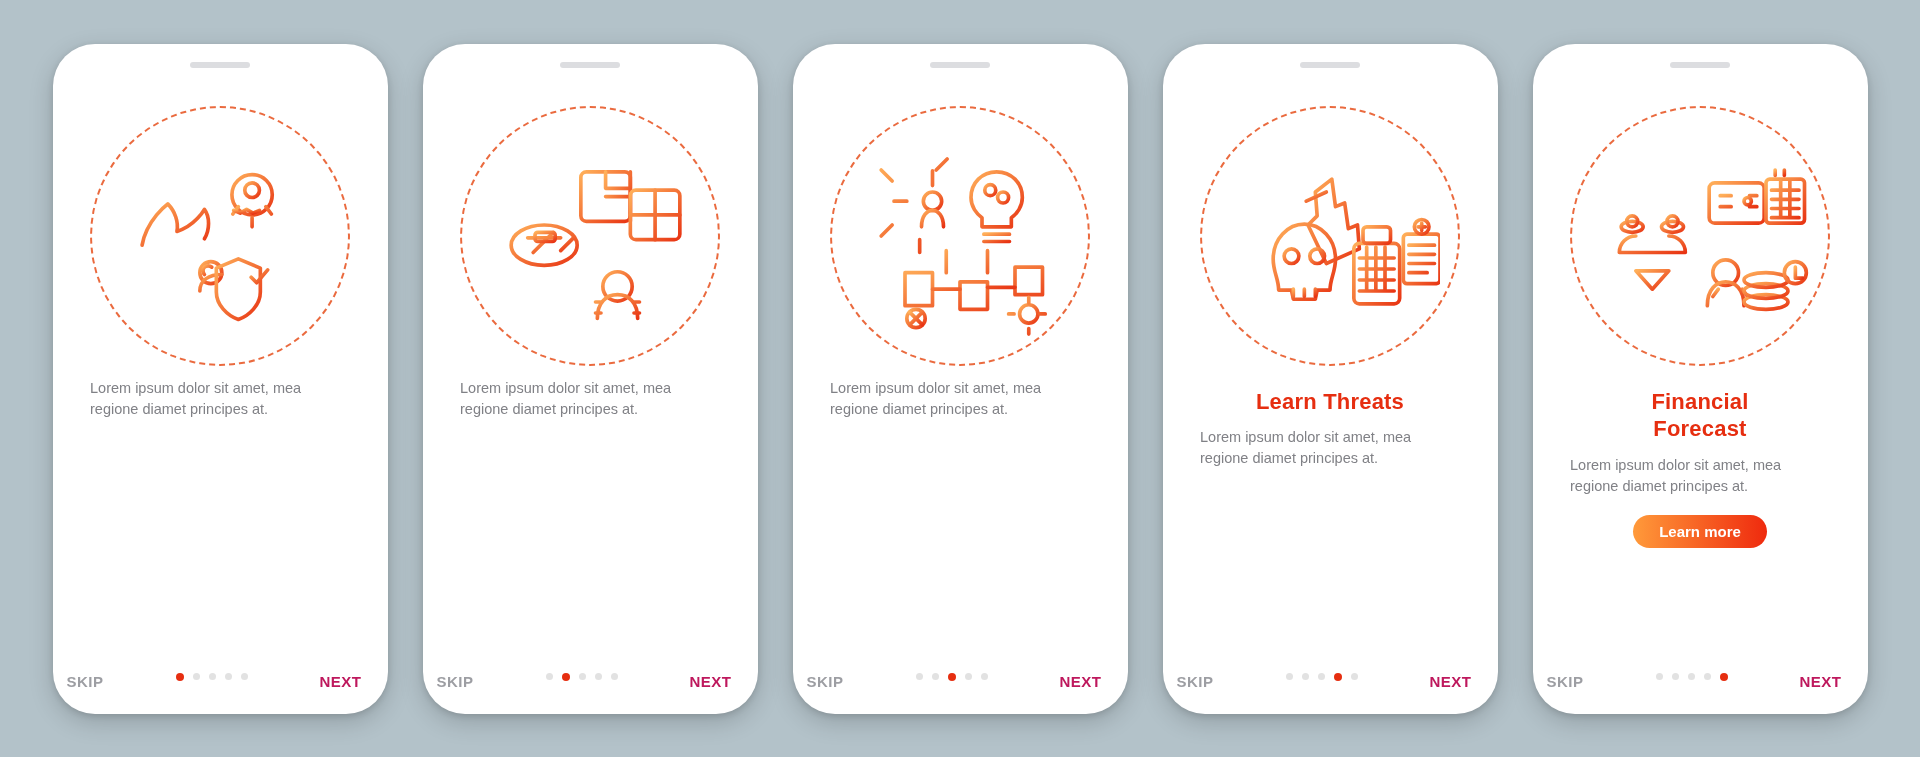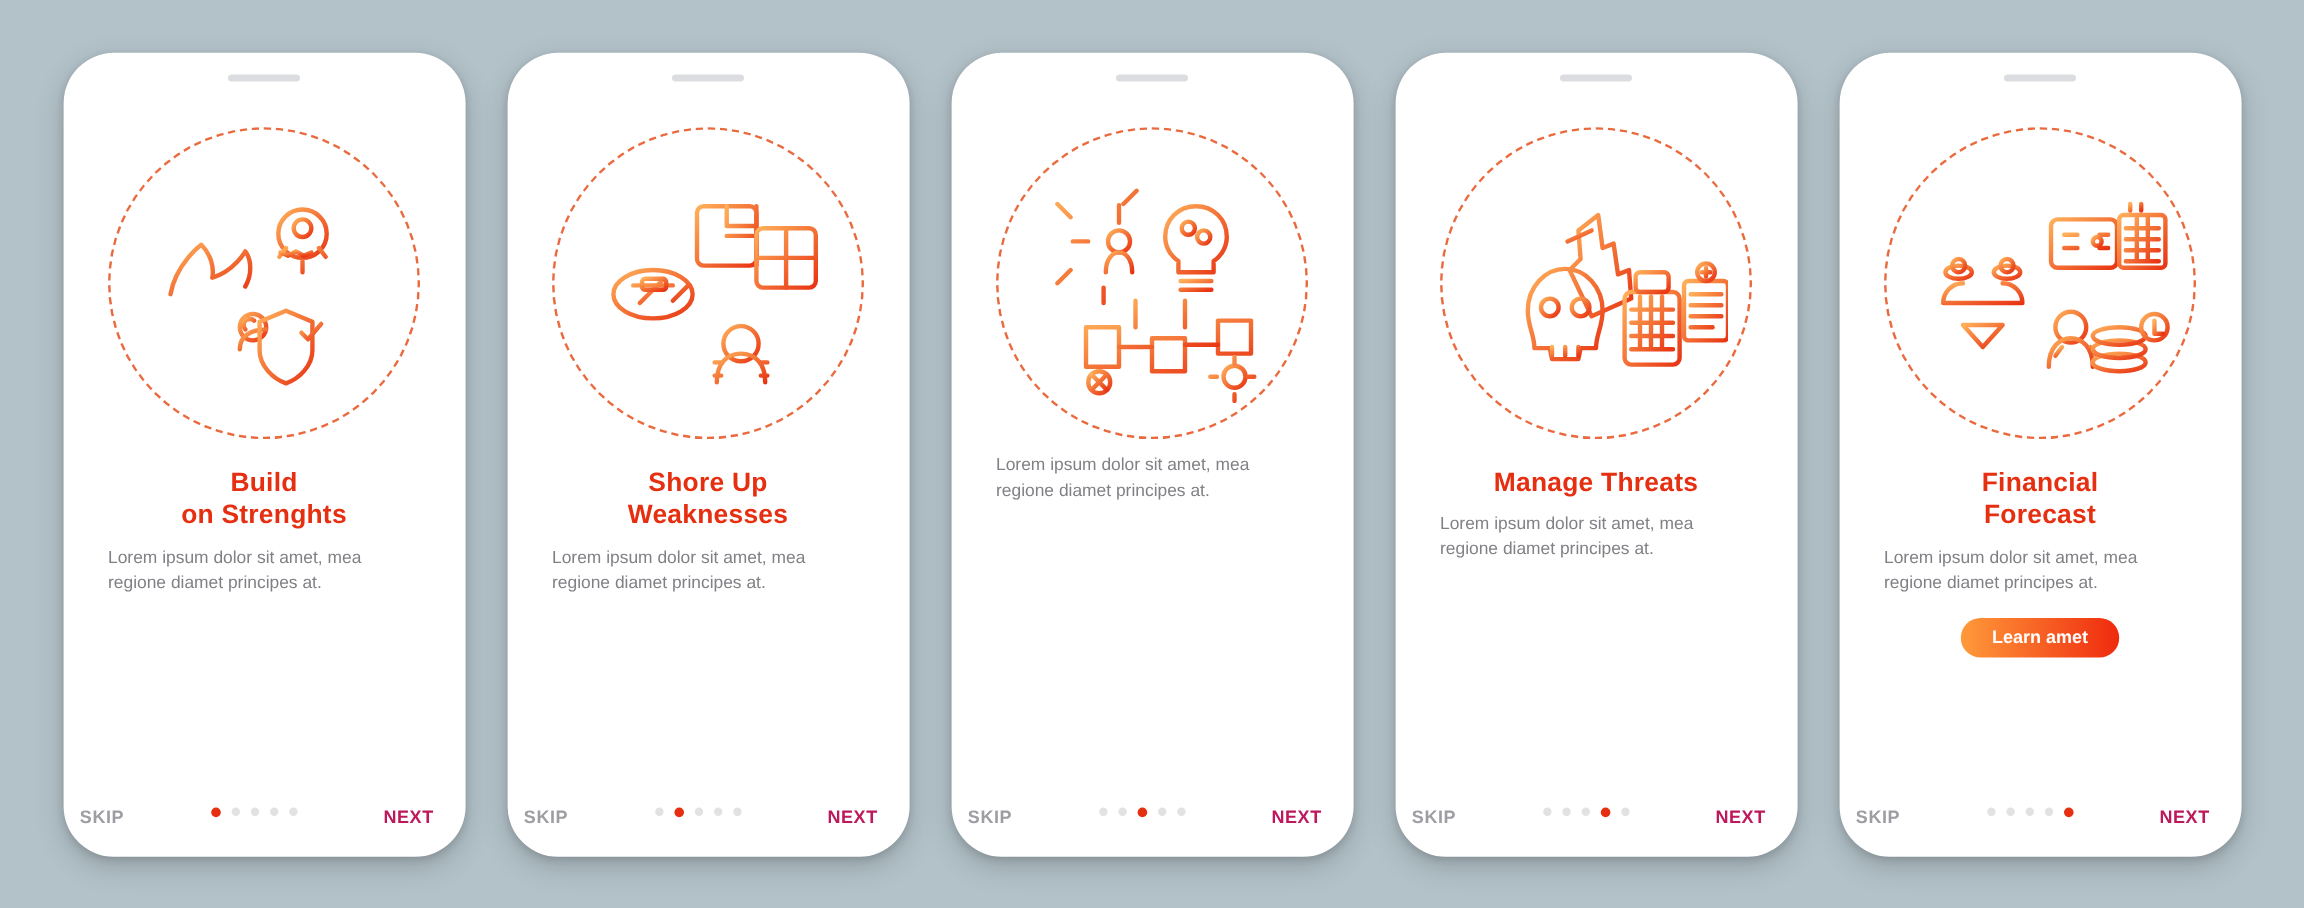--- a/index.html
+++ b/index.html
@@ -34,21 +34,20 @@
           <circle cx="155" cy="60" r="8" stroke="url(#g)" stroke-width="4" fill="none" stroke-linecap="round" stroke-linejoin="round"></circle>
           <path stroke="url(#g)" stroke-width="4" fill="none" stroke-linecap="round" stroke-linejoin="round" d="M140 78l-6 8m36-8l6 8m-21 4v10"></path>
           <path stroke="url(#g)" stroke-width="4" fill="none" stroke-linecap="round" stroke-linejoin="round" d="M135 82l7 3 7-4 7 4 7-3"></path>
           <circle cx="110" cy="150" r="12" stroke="url(#g)" stroke-width="4" fill="none" stroke-linecap="round" stroke-linejoin="round"></circle>
           <path stroke="url(#g)" stroke-width="4" fill="none" stroke-linecap="round" stroke-linejoin="round" d="M98 170c0-12 10-18 24-18"></path>
           <path stroke="url(#g)" stroke-width="4" fill="none" stroke-linecap="round" stroke-linejoin="round" d="M103 152c-2-2-2-6 0-8s6-2 8 0"></path>
           <path stroke="url(#g)" stroke-width="4" fill="none" stroke-linecap="round" stroke-linejoin="round" d="M140 135l24 10v26c0 14-12 26-24 30-12-4-24-16-24-30v-26z"></path>
           <path stroke="url(#g)" stroke-width="4" fill="none" stroke-linecap="round" stroke-linejoin="round" d="M154 155l6 6 12-14"></path>
         </svg>
       </div>
-      <div class="title">Build<br>on Strenghts</div>
       <div class="desc">Lorem ipsum dolor sit amet, mea regione diamet principes at.</div>
       <div class="footer">
         <span class="skip">SKIP</span>
         <span class="dots">
           <span class="dot active"></span>
           <span class="dot"></span>
           <span class="dot"></span>
           <span class="dot"></span>
           <span class="dot"></span>
         </span>
@@ -63,21 +62,20 @@
           <path stroke="url(#g)" stroke-width="4" fill="none" stroke-linecap="round" stroke-linejoin="round" d="M137 40v18h27m-27 9h27m0-27v54"></path>
           <rect x="164" y="60" width="54" height="54" rx="6" stroke="url(#g)" stroke-width="4" fill="none" stroke-linecap="round" stroke-linejoin="round"></rect>
           <path stroke="url(#g)" stroke-width="4" fill="none" stroke-linecap="round" stroke-linejoin="round" d="M191 60v27h27m-54 0h27m0 0v27"></path>
           <ellipse cx="70" cy="120" rx="36" ry="22" stroke="url(#g)" stroke-width="4" fill="none" stroke-linecap="round" stroke-linejoin="round"></ellipse>
           <path stroke="url(#g)" stroke-width="4" fill="none" stroke-linecap="round" stroke-linejoin="round" d="M52 112l36 0m-30 16l22-22m22 6l-14 14"></path>
           <rect x="60" y="106" width="22" height="10" rx="3" stroke="url(#g)" stroke-width="4" fill="none" stroke-linecap="round" stroke-linejoin="round"></rect>
           <circle cx="150" cy="165" r="16" stroke="url(#g)" stroke-width="4" fill="none" stroke-linecap="round" stroke-linejoin="round"></circle>
           <path stroke="url(#g)" stroke-width="4" fill="none" stroke-linecap="round" stroke-linejoin="round" d="M128 200c0-18 10-26 22-26h0c12 0 22 8 22 26m-46-6l6 0m42 0l-6 0m-42-12l6 0m42 0l-6 0"></path>
         </svg>
       </div>
-      <div class="title">Shore Up<br>Weaknesses</div>
       <div class="desc">Lorem ipsum dolor sit amet, mea regione diamet principes at.</div>
       <div class="footer">
         <span class="skip">SKIP</span>
         <span class="dots">
           <span class="dot"></span>
           <span class="dot active"></span>
           <span class="dot"></span>
           <span class="dot"></span>
           <span class="dot"></span>
         </span>
@@ -128,21 +126,21 @@
           <path stroke="url(#g)" stroke-width="4" fill="none" stroke-linecap="round" stroke-linejoin="round" d="M80 168v8m12-8v8m12-8v8"></path>
           <rect x="146" y="118" width="50" height="66" rx="6" stroke="url(#g)" stroke-width="4" fill="none" stroke-linecap="round" stroke-linejoin="round"></rect>
           <path stroke="url(#g)" stroke-width="4" fill="none" stroke-linecap="round" stroke-linejoin="round" d="M152 134h38m-38 12h38m-38 12h38m-38 12h38m-30-48v48m10-48v48m10-48v48"></path>
           <rect x="156" y="100" width="30" height="18" rx="4" stroke="url(#g)" stroke-width="4" fill="none" stroke-linecap="round" stroke-linejoin="round"></rect>
           <rect x="200" y="108" width="40" height="54" rx="4" stroke="url(#g)" stroke-width="4" fill="none" stroke-linecap="round" stroke-linejoin="round"></rect>
           <path stroke="url(#g)" stroke-width="4" fill="none" stroke-linecap="round" stroke-linejoin="round" d="M206 120h28m-28 10h28m-28 10h28m-28 10h20"></path>
           <circle cx="220" cy="100" r="8" stroke="url(#g)" stroke-width="4" fill="none" stroke-linecap="round" stroke-linejoin="round"></circle>
           <path stroke="url(#g)" stroke-width="4" fill="none" stroke-linecap="round" stroke-linejoin="round" d="M216 100l8 0m-4-4v8"></path>
         </svg>
       </div>
-      <div class="title">Manage Threats</div>
+      <div class="title">Learn Threats</div>
       <div class="desc">Lorem ipsum dolor sit amet, mea regione diamet principes at.</div>
       <div class="footer">
         <span class="skip">SKIP</span>
         <span class="dots">
           <span class="dot"></span>
           <span class="dot"></span>
           <span class="dot"></span>
           <span class="dot active"></span>
           <span class="dot"></span>
         </span>
@@ -172,21 +170,21 @@
           <path stroke="url(#g)" stroke-width="4" fill="none" stroke-linecap="round" stroke-linejoin="round" d="M128 186h40"></path>
           <ellipse cx="192" cy="182" rx="24" ry="8" stroke="url(#g)" stroke-width="4" fill="none" stroke-linecap="round" stroke-linejoin="round"></ellipse>
           <ellipse cx="192" cy="170" rx="24" ry="8" stroke="url(#g)" stroke-width="4" fill="none" stroke-linecap="round" stroke-linejoin="round"></ellipse>
           <ellipse cx="192" cy="158" rx="24" ry="8" stroke="url(#g)" stroke-width="4" fill="none" stroke-linecap="round" stroke-linejoin="round"></ellipse>
           <circle cx="224" cy="150" r="12" stroke="url(#g)" stroke-width="4" fill="none" stroke-linecap="round" stroke-linejoin="round"></circle>
           <path stroke="url(#g)" stroke-width="4" fill="none" stroke-linecap="round" stroke-linejoin="round" d="M224 144v12l8 0"></path>
         </svg>
       </div>
       <div class="title">Financial<br>Forecast</div>
       <div class="desc">Lorem ipsum dolor sit amet, mea regione diamet principes at.</div>
-      <button class="cta">Learn amet</button>
+      <button class="cta">Learn more</button>
       <div class="footer">
         <span class="skip">SKIP</span>
         <span class="dots">
           <span class="dot"></span>
           <span class="dot"></span>
           <span class="dot"></span>
           <span class="dot"></span>
           <span class="dot active"></span>
         </span>
         <span class="next">NEXT</span>

